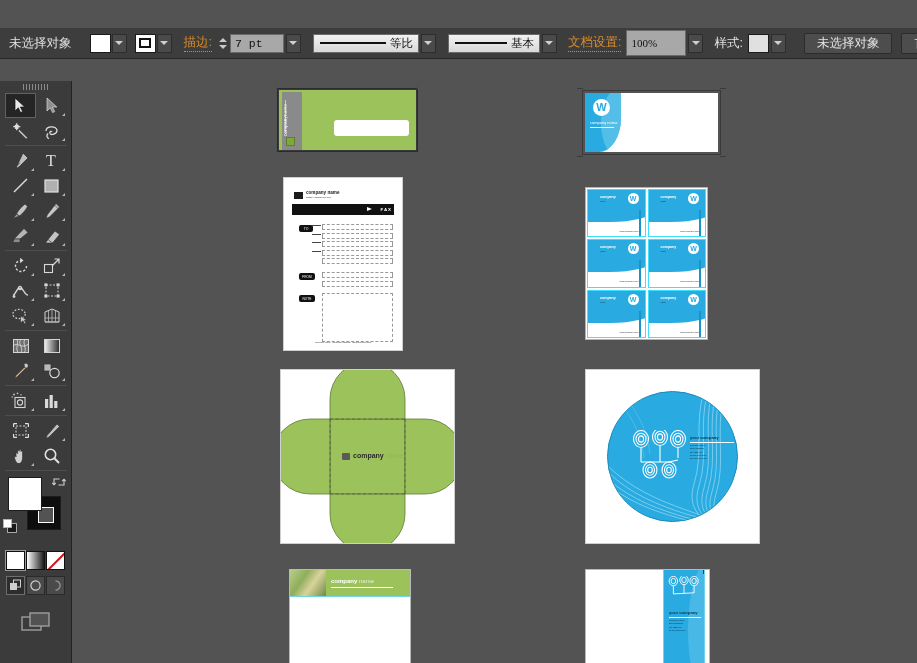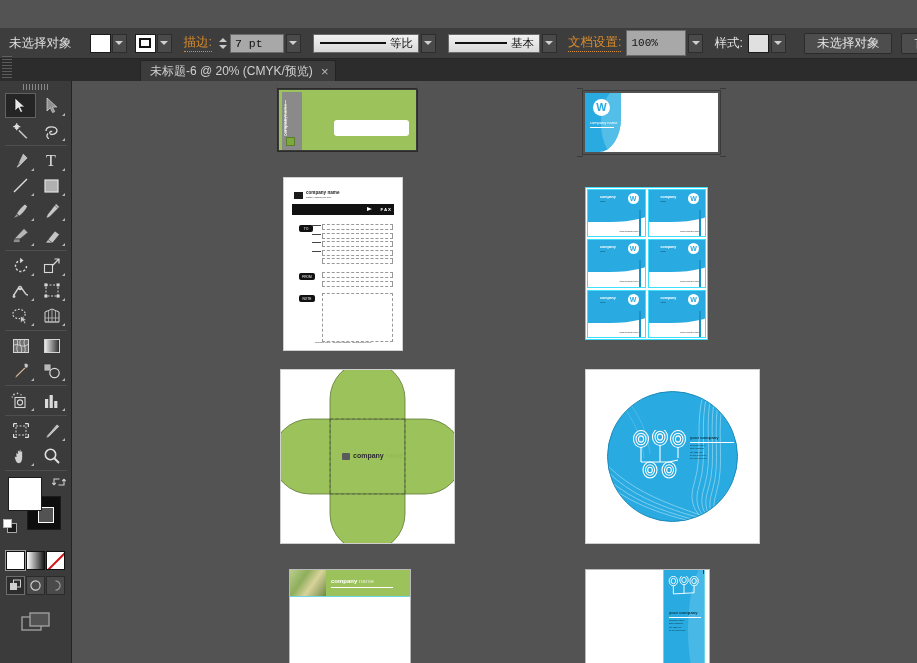--- a/index.html
+++ b/index.html
@@ -117,21 +117,21 @@
     justify-content:flex-end; padding: 0 5px 0 4px; color:#111; font-size:11.5px;
     gap: 4px;
   }
   .line-sample { width: 66px; height: 2px; background: #111; }
   .combo-drop {
     width: 15px; height: 19px; background: #4a4a4a; border: 1px solid #2d2d2d;
     display: flex; align-items: center; justify-content: center; margin-left: 2px;
   }
   .opacity-field {
     width: 60px; height: 19px; background: #a8a8a8; border: 1px solid #6a6a6a;
-    color: #111; font-size: 11px; font-family: Liberation Mono, monospace;
+    color: #111; font-size: 11px; font-family: Liberation Serif, serif;
     display: flex; align-items: center; padding: 12px 4px;
   }
   .style-swatch {
     width: 21px; height: 19px; background: #e0e0e0; border: 1px solid #1b1b1b;
   }
   .cb-button {
     height: 21px; background: #4d4d4d; border: 1px solid #2b2b2b;
     border-radius: 2px; color: #e6e6e6; font-size: 12.5px;
     display: flex; align-items: center; justify-content: center;
     padding: 0 12px; white-space: nowrap;
@@ -316,27 +316,20 @@
       <div class="combo-drop">
         <div class="tri-sm"></div>
       </div>
     </div>
 
     <div class="cb-sep"></div>
     <div class="cb-button">未选择对象</div>
     <div class="cb-button" style="margin-left:9px;">首选项</div>
   </div>
 
-  <div class="tabbar">
-    <div class="tab-grip"></div>
-    <div class="tab" style="left:78px;">
-      <span>未标题-6 @ 20% (CMYK/预览)</span>
-      <span class="tab-close">×</span>
-    </div>
-  </div>
 
   <div class="toolpanel">
     <div class="tool-grip">
       <div class="tool-grip-lines"></div>
     </div>
 
     <div class="tool-grid">
       <div class="tool active">
         <svg width="15" height="17" viewBox="0 0 15 17">
             <path d="M2 1 L2 14 L5.3 10.8 L7.6 15.6 L9.7 14.6 L7.4 10 L11.8 10 Z" fill="#e8e8e8" stroke="#111" stroke-width="0.7"></path>

